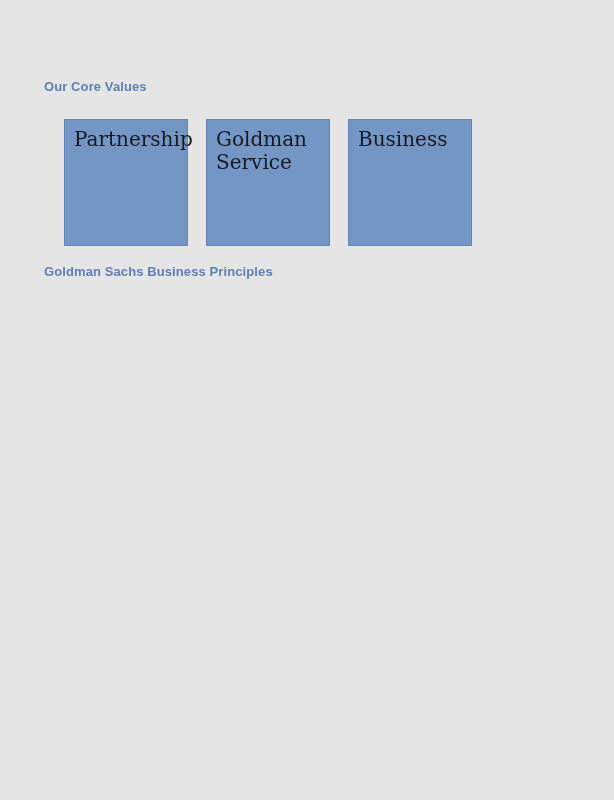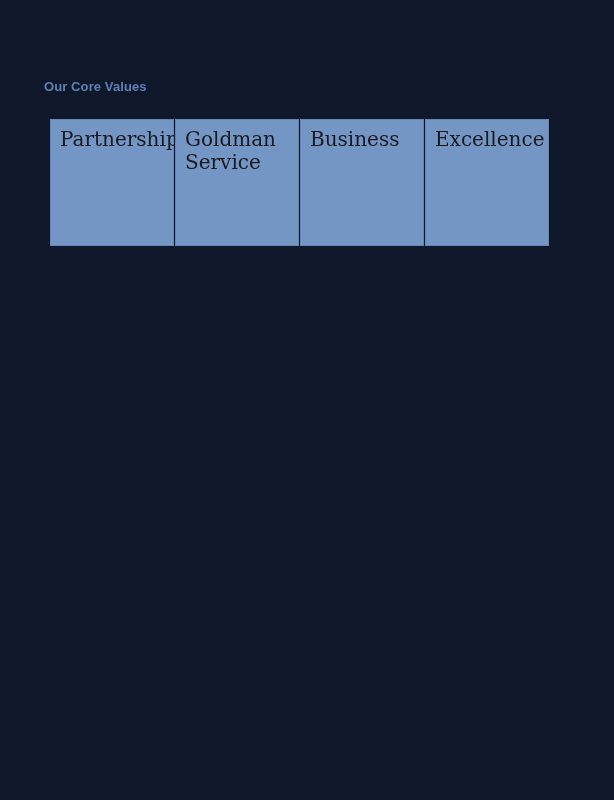--- a/index.html
+++ b/index.html
@@ -4,41 +4,41 @@
 <style>
   html, body {
     margin: 0;
     padding: 0;
     background: #000000;
   }
   .page {
     position: relative;
     width: 614px;
     height: 800px;
-    background: #0f172a;
+    background: #e5e5e5;
     overflow: hidden;
     font-family: "Liberation Sans", sans-serif;
   }
   .section-heading {
     position: absolute;
     left: 44px;
     font-size: 13px;
     font-weight: bold;
     color: #5d81b5;
     letter-spacing: 0.1px;
     white-space: nowrap;
   }
   .heading-core-values { top: 79px; }
   .heading-principles { top: 264px; }
   .values-row {
     position: absolute;
-    left: 41px;
+    left: 55px;
     top: 119px;
     display: flex;
-    gap: 1px;
+    gap: 18px;
     padding-left: 9px;
   }
   .value-card {
     box-sizing: border-box;
     width: 124px;
     height: 127px;
     background: #7496c4;
     border: 1px solid #6585b4;
     padding: 8px 9px;
   }
@@ -60,19 +60,17 @@
   <div class="values-row">
     <div class="value-card">
       <span class="value-card-label">Partnership</span>
     </div>
     <div class="value-card">
       <span class="value-card-label">Goldman Service</span>
     </div>
     <div class="value-card">
       <span class="value-card-label">Business</span>
     </div>
-    <div class="value-card">
-      <span class="value-card-label">Excellence</span>
-    </div>
   </div>
 
+  <div class="section-heading heading-principles">Goldman Sachs Business Principles</div>
 
 </div>
 
 </body></html>

